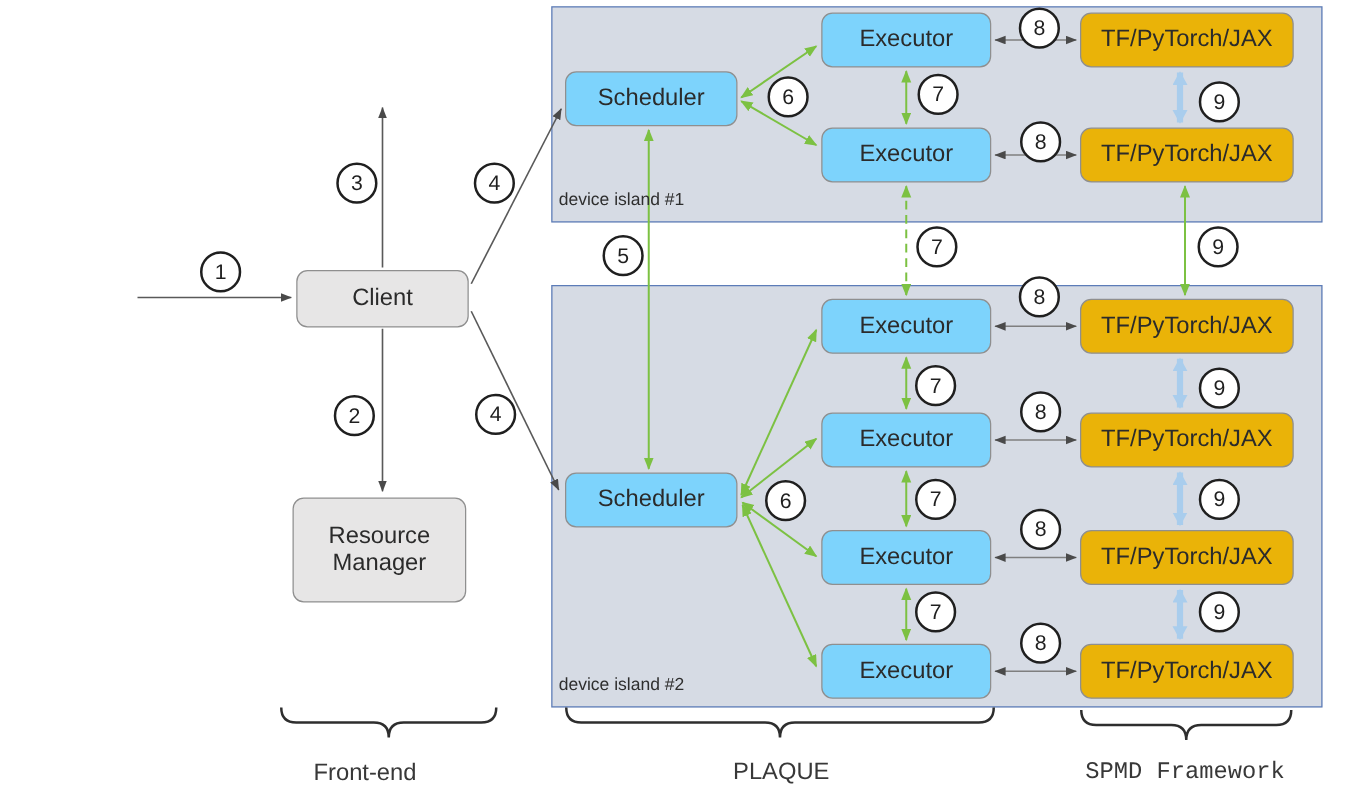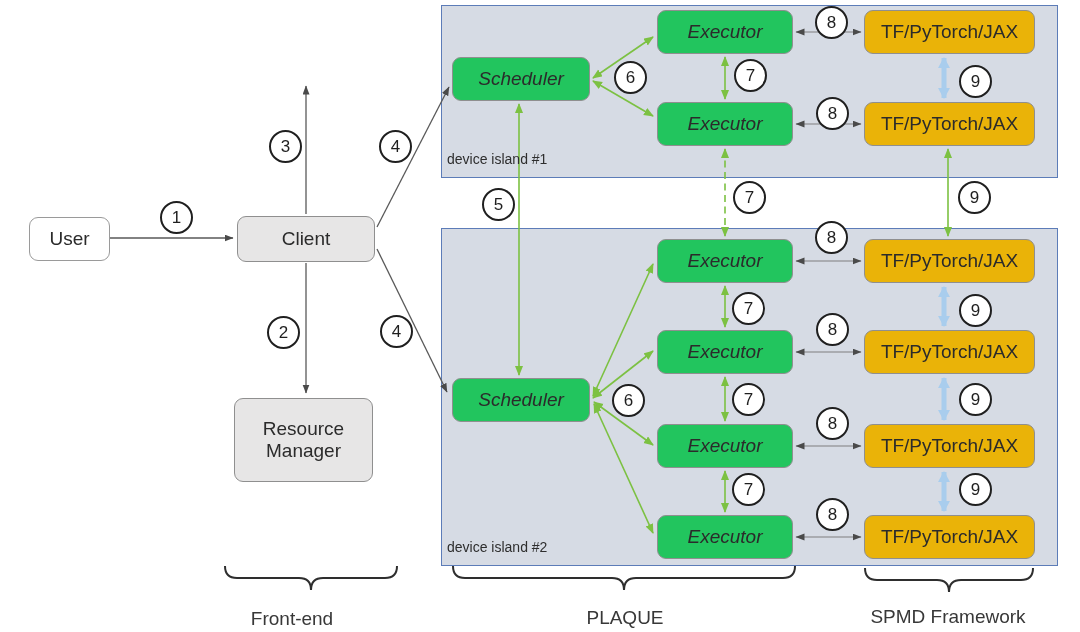--- a/index.html
+++ b/index.html
@@ -13,21 +13,21 @@
   }
   .island-label {
     position:absolute; font-size:14px; color:#2E2E2E; z-index:4; white-space:nowrap;
   }
   #wires { position:absolute; left:0; top:0; z-index:3; }
   .box {
     position:absolute; box-sizing:border-box; border:1.4px solid #8F8F8F;
     border-radius:9px; display:flex; align-items:center; justify-content:center;
     font-size:19px; color:#2B2B2B; text-align:center; line-height:1.18; z-index:4;
   }
-  .green { background:#22c55e;font-style:italic; }
+  .green { background:#7dd3fc; }
   .blue  { background:#eab308; }
   .gray  { background:#E7E6E6; }
   .white { background:#FFFFFF; border-color:#9A9A9A; }
   .circle {
     position:absolute; width:33px; height:33px; box-sizing:border-box;
     background:#ffffff; border:2px solid #1F1F1F; border-radius:50%;
     display:flex; align-items:center; justify-content:center;
     font-size:17px; color:#1F1F1F; z-index:5;
   }
   .legend-label {
@@ -91,21 +91,20 @@
     <path d="M944,58 L944,98" stroke="#A9CDED" stroke-width="5" fill="none" marker-start="url(#mBlue)" marker-end="url(#mBlue)"></path>
     <path d="M944,287 L944,326" stroke="#A9CDED" stroke-width="5" fill="none" marker-start="url(#mBlue)" marker-end="url(#mBlue)"></path>
     <path d="M944,378 L944,420" stroke="#A9CDED" stroke-width="5" fill="none" marker-start="url(#mBlue)" marker-end="url(#mBlue)"></path>
     <path d="M944,472 L944,511" stroke="#A9CDED" stroke-width="5" fill="none" marker-start="url(#mBlue)" marker-end="url(#mBlue)"></path>
 
     <path d="M225,566 Q225,578 237,578 L299,578 Q311,578 311,590 Q311,578 323,578 L385,578 Q397,578 397,566" stroke="#2E2E2E" stroke-width="2" fill="none"></path>
     <path d="M453,566 Q453,578 465,578 L612,578 Q624,578 624,590 Q624,578 636,578 L783,578 Q795,578 795,566" stroke="#2E2E2E" stroke-width="2" fill="none"></path>
     <path d="M865,568 Q865,580 877,580 L937,580 Q949,580 949,592 Q949,580 961,580 L1021,580 Q1033,580 1033,568" stroke="#2E2E2E" stroke-width="2" fill="none"></path>
   </svg>
 
-  <div class="box white" style="left:29px; top:217px; width:81px; height:44px;">User</div>
   <div class="box gray" style="left:237px; top:216px; width:138px; height:46px;">Client</div>
   <div class="box gray" style="left:234px; top:398px; width:139px; height:84px; padding:0 18px;">Resource Manager</div>
 
   <div class="box green" style="left:452px; top:57px; width:138px; height:44px;">Scheduler</div>
   <div class="box green" style="left:657px; top:10px; width:136px; height:44px;">Executor</div>
   <div class="box green" style="left:657px; top:102px; width:136px; height:44px;">Executor</div>
   <div class="box blue" style="left:864px; top:10px; width:171px; height:44px;">TF/PyTorch/JAX</div>
   <div class="box blue" style="left:864px; top:102px; width:171px; height:44px;">TF/PyTorch/JAX</div>
   <div class="island-label" style="left:447px; top:151px;">device island #1</div>
 
@@ -143,15 +142,15 @@
   <div class="circle" style="left:815px; top:221px;">8</div>
   <div class="circle" style="left:816px; top:313px;">8</div>
   <div class="circle" style="left:816px; top:407px;">8</div>
   <div class="circle" style="left:816px; top:498px;">8</div>
   <div class="circle" style="left:959px; top:294px;">9</div>
   <div class="circle" style="left:959px; top:383px;">9</div>
   <div class="circle" style="left:959px; top:473px;">9</div>
 
   <div class="legend-label" style="left:227px; top:608px; width:130px;">Front-end</div>
   <div class="legend-label" style="left:560px; top:607px; width:130px;">PLAQUE</div>
-  <div class="legend-label" style="left:858px; top:606px; width:180px;">SPMD Framework</div>
+  <div class="legend-label" style="left:858px; top:606px; width:180px;font-family:Liberation Mono, monospace;">SPMD Framework</div>
 
 </div>
 
 </body></html>

